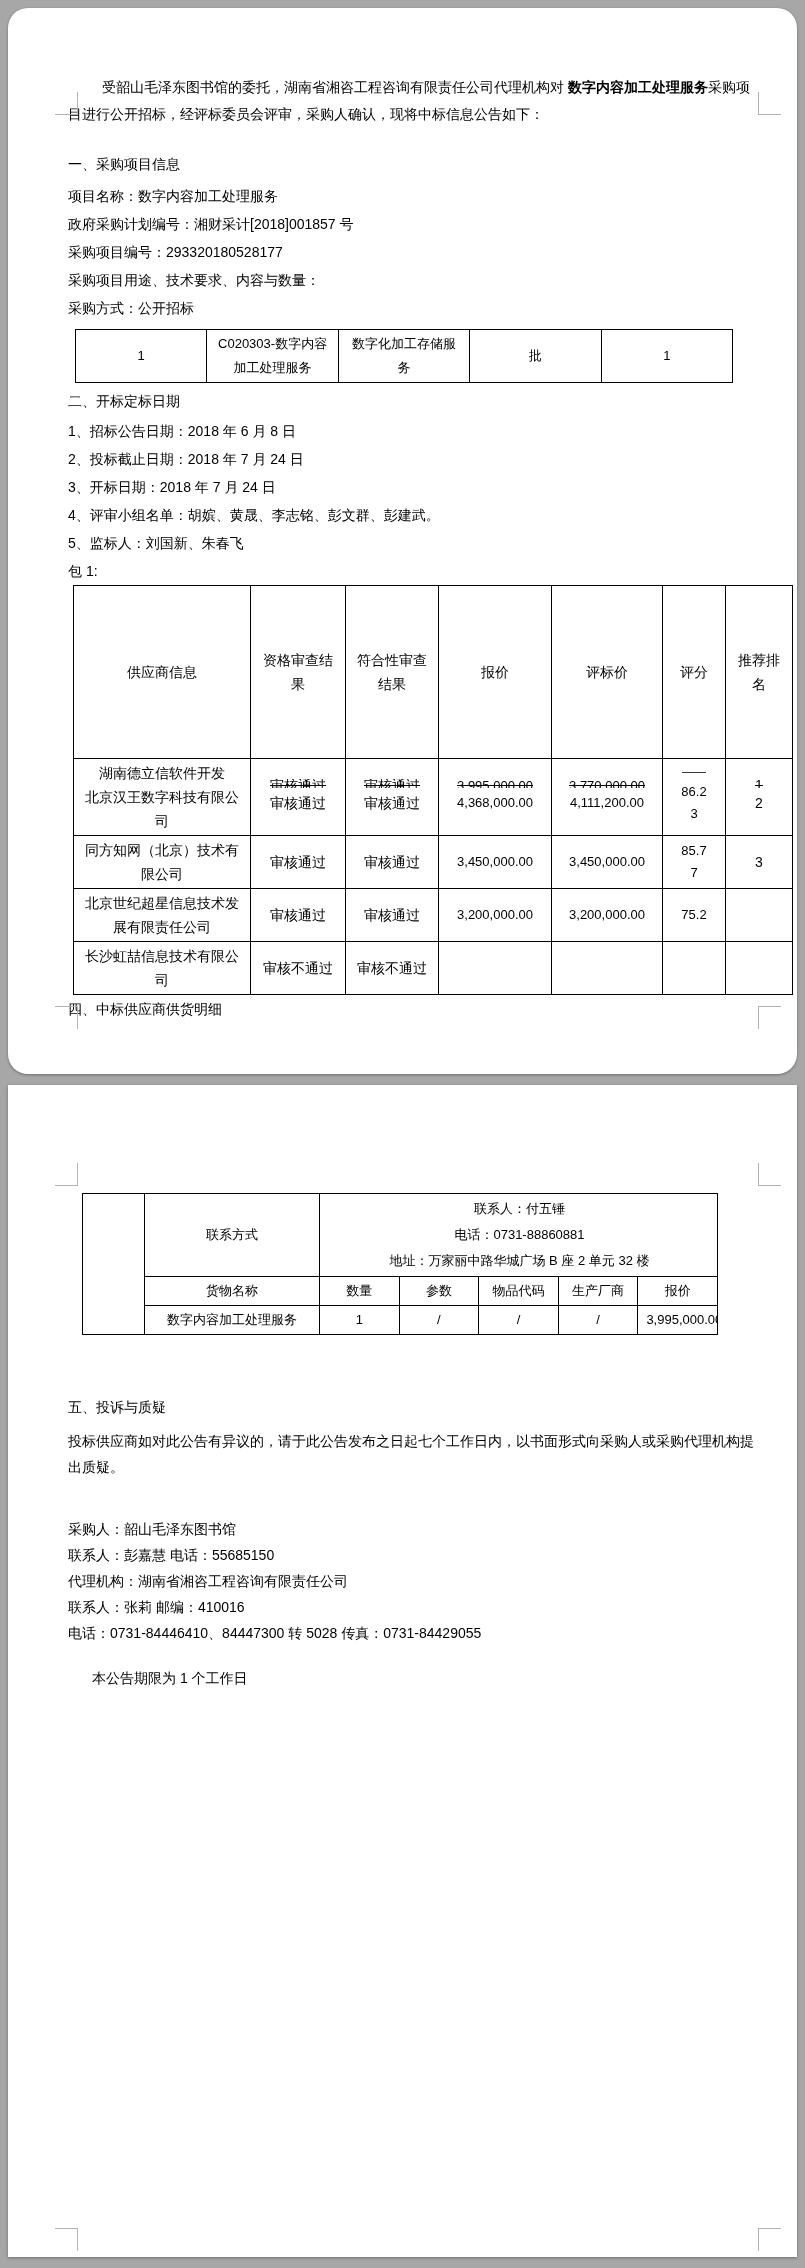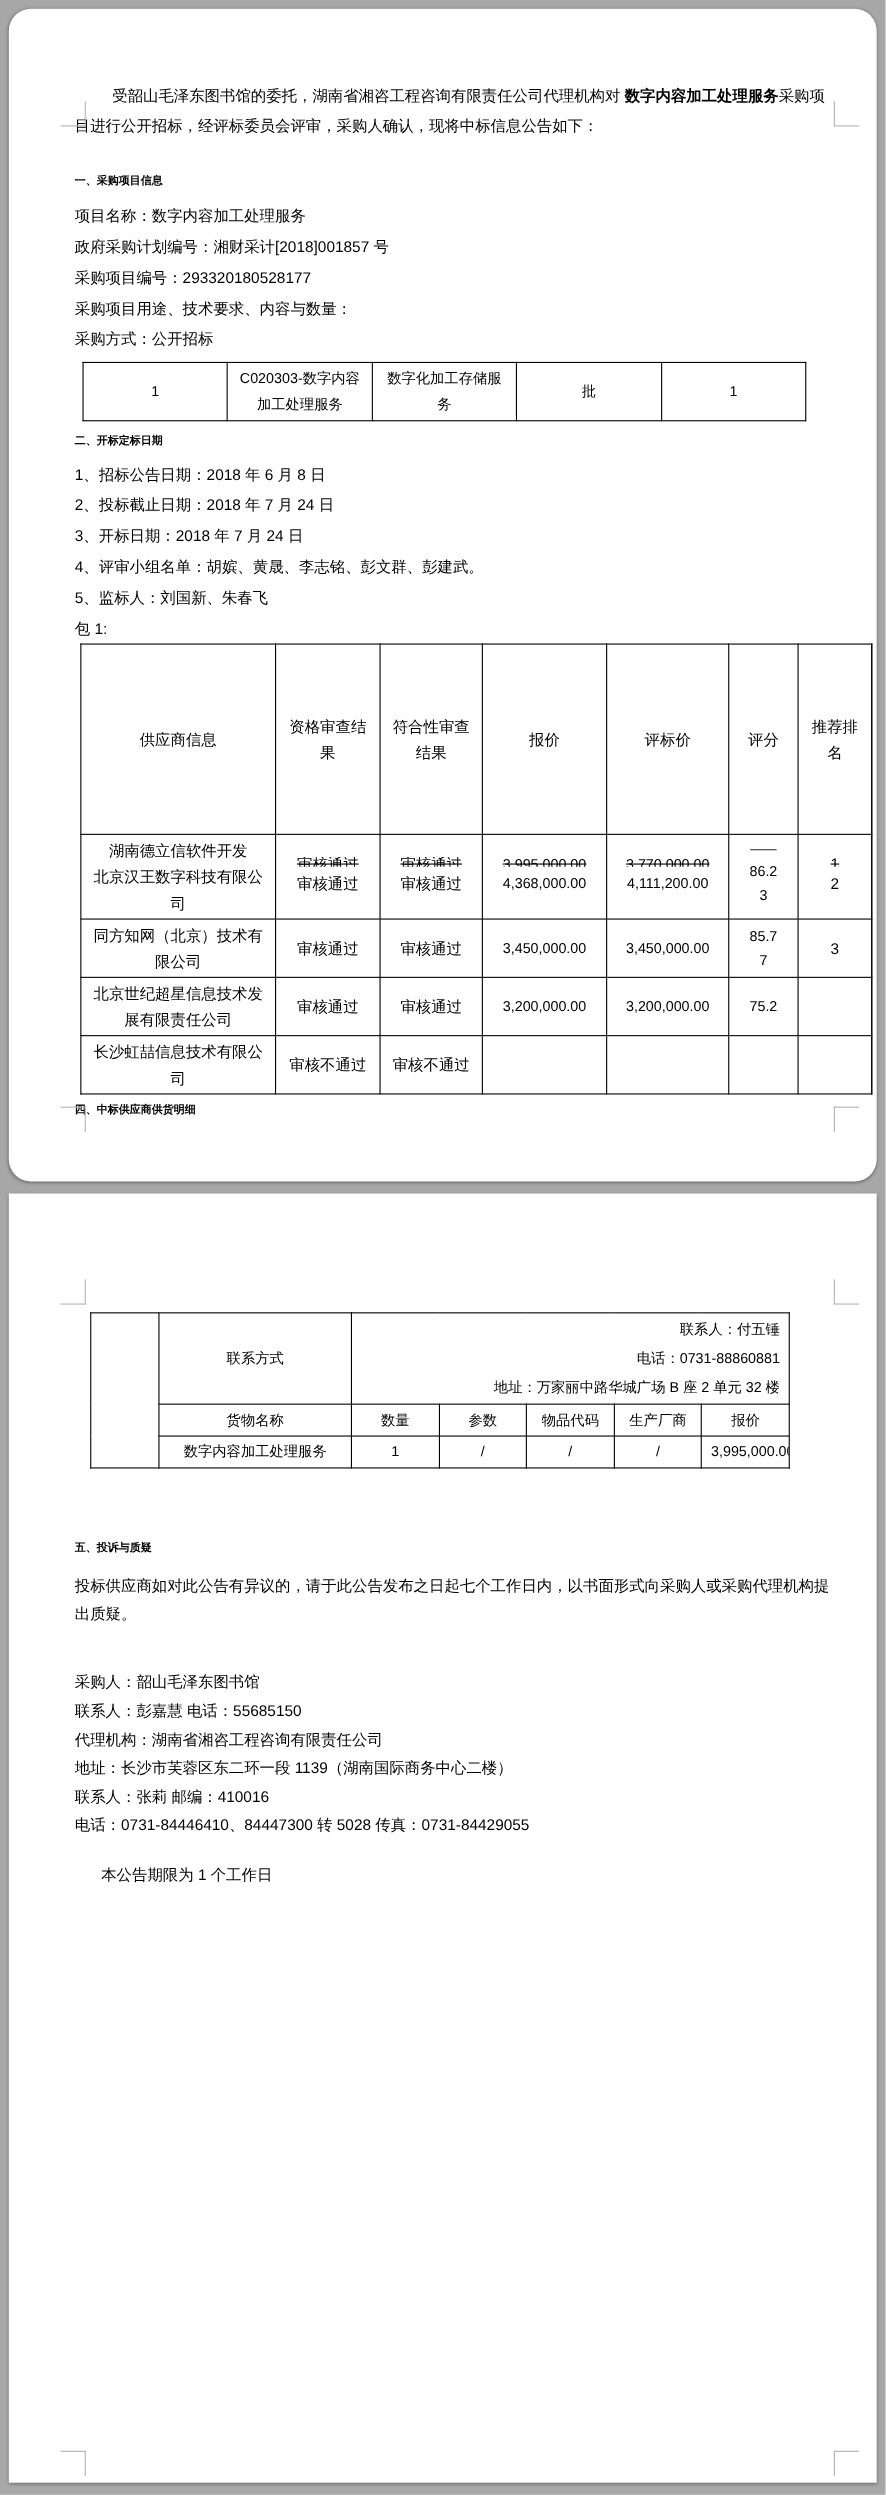--- a/index.html
+++ b/index.html
@@ -26,21 +26,21 @@
   .page1 .mark.bl,.page1 .mark.br{top:998px;}
   .page2 .mark.tl,.page2 .mark.tr{top:78px;}
   .page2 .mark.bl,.page2 .mark.br{top:1143px;}
 
   .content{padding:66px 39px 0 60px;font-size:14px;line-height:15px;}
   .content2{padding:108px 39px 0 60px;font-size:14px;line-height:15px;}
 
   p{margin:0;}
   .intro{line-height:27px;text-indent:34px;margin-bottom:0;}
   .line{margin:0 0 13px 0;}
-  h3{font-size:10px;line-height:17px;margin:0;font-weight:bold;}
+  h3{font-size:14px;line-height:17px;margin:0;font-weight:normal;}
   .h-s1{margin:28px 0 16px 0;}
   .h-s2{margin:10px 0 14px 0;}
   .h-s3{margin:10px 0 10px 0;}
   .h-s4{margin:6px 0 4px 0;}
   .h-s5{margin:64px 0 12px 0;}
   .pkg{margin:0 0 6px 0;}
 
   table{border-collapse:collapse;table-layout:fixed;}
   td,th{border:1px solid #000;font-weight:normal;text-align:center;
         padding:2px 8px;font-size:14px;line-height:24px;vertical-align:middle;
@@ -51,21 +51,21 @@
   .t2{margin:0 0 0 5px;width:680px;padding-left:40px;}
   .t2 th{height:44px;line-height:24px;}
   .t2 td{line-height:24px;}
   .num{font-size:13px;padding:2px 2px;}
   .prev{height:9px;overflow:hidden;text-decoration:line-through;
         line-height:13px;margin:0 0 3px 0;}
   .score-sliver{width:24px;height:4px;border-top:1px solid #3a3a3a;margin:2px auto 4px auto;}
   .score-wrap{width:31px;margin:0 auto;word-break:break-all;line-height:22px;font-size:13px;}
   .t4{margin:0 0 0 14px;width:636px;font-size:13px;}
   .t4 td{font-size:13px;line-height:24px;}
-  .contact-cell{text-align:right;padding-left:10px;}
+  .contact-cell{text-align:center;padding-left:10px;}
   .contact-cell div{line-height:26px;}
   .para{line-height:26px;margin:0;}
   .line2{margin:0 0 11px 0;}
   .validity{margin-top:30px;text-indent:24px;}
 </style>
 </head>
 <body>
 
 <div class="page page1">
   <div class="mark tl"></div>
@@ -232,19 +232,18 @@
       </tr>
     </tbody>
       </table>
 
     <h3 class="h-s5">五、投诉与质疑</h3>
     <p class="para">投标供应商如对此公告有异议的，请于此公告发布之日起七个工作日内，以书面形式向采购人或采购代理机构提出质疑。</p>
 
     <p class="line2" style="margin-top:42px">采购人：韶山毛泽东图书馆</p>
     <p class="line2">联系人：彭嘉慧 电话：55685150</p>
     <p class="line2">代理机构：湖南省湘咨工程咨询有限责任公司</p>
-    <p class="line2">地址：长沙市芙蓉区东二环一段 1139（湖南国际商务中心二楼）</p>
     <p class="line2">联系人：张莉 邮编：410016</p>
     <p class="line2">电话：0731-84446410、84447300 转 5028 传真：0731-84429055</p>
 
     <p class="validity">本公告期限为 1 个工作日</p>
   </div>
 </div>
 
 </body></html>

